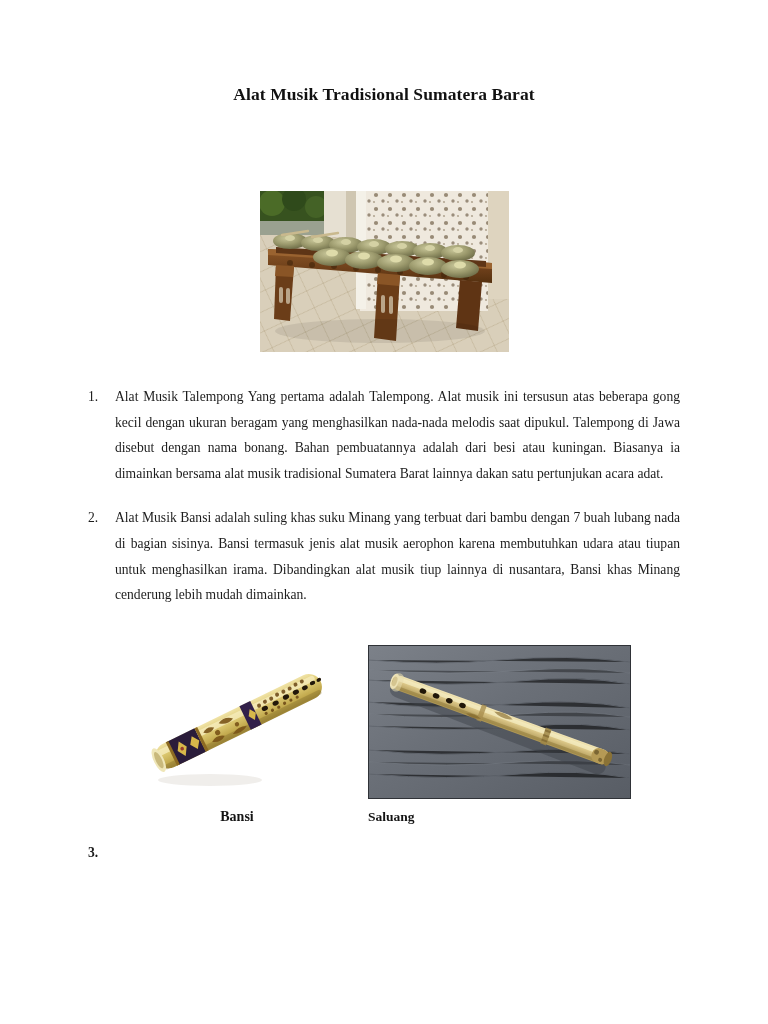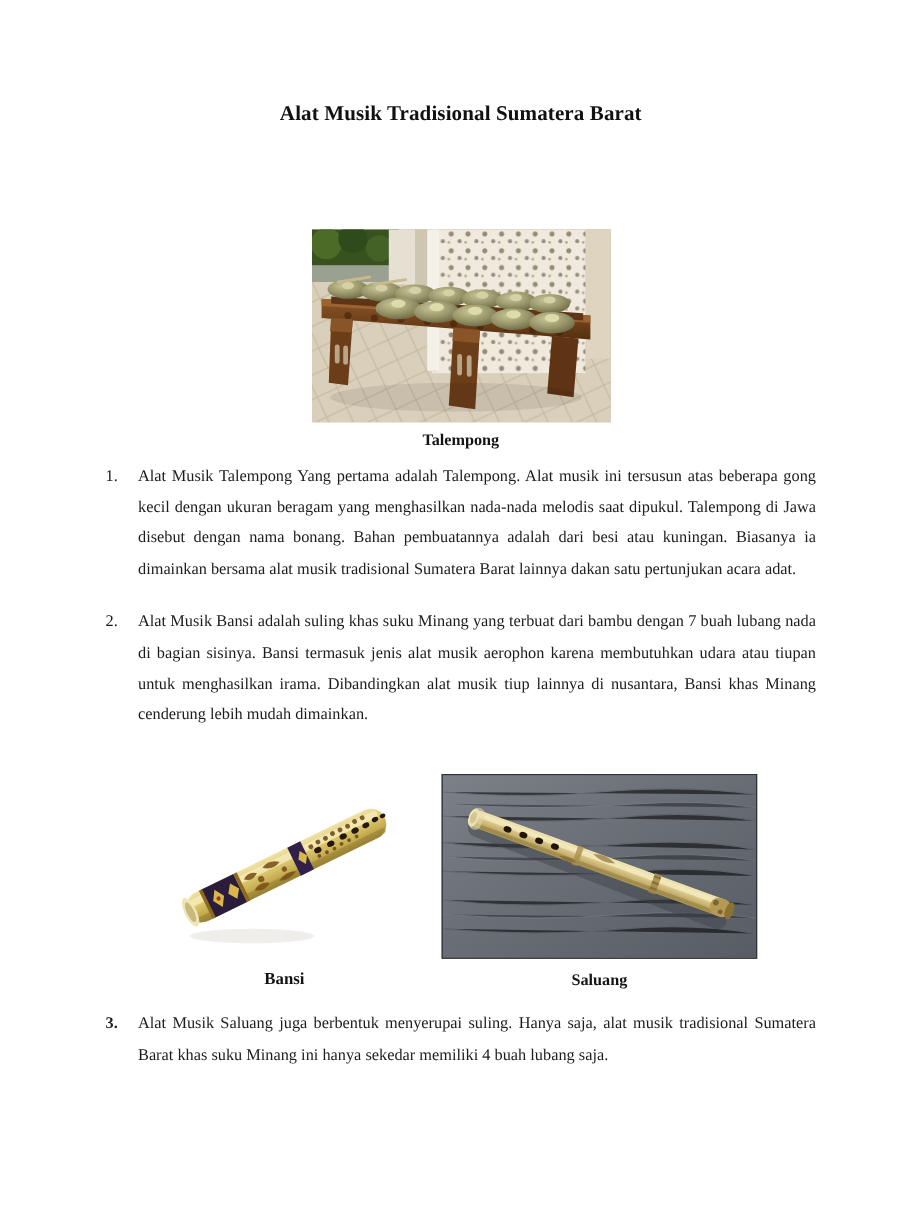--- a/index.html
+++ b/index.html
@@ -136,21 +136,20 @@
     text-align: center;
     font-size: 14px;
     font-weight: bold;
     color: #141414;
   }
   .caption-saluang {
     position: absolute;
     left: 368px;
     top: 809px;
     width: 263px;
-    text-align: center;
     font-size: 13.5px;
     font-weight: bold;
     color: #141414;
   }
 
   svg { display: block; }
 </style>
 </head>
 <body>
 
@@ -266,21 +265,20 @@
 
       <g stroke="#c9b98e" stroke-width="2.4" stroke-linecap="round">
         <line x1="22" y1="44" x2="48" y2="40"></line>
         <line x1="52" y1="46" x2="78" y2="42"></line>
       </g>
 
       <ellipse cx="120" cy="140" rx="105" ry="12" fill="#000000" opacity="0.08"></ellipse>
     </svg>
   </div>
 
-  <div class="caption-talempong">Talempong</div>
 
   <div class="body-list">
 
     <div class="li">
       <span class="num">1.</span>
       <span>Alat Musik Talempong Yang pertama adalah Talempong. Alat musik ini tersusun atas beberapa gong kecil dengan ukuran beragam yang menghasilkan nada-nada melodis saat dipukul. Talempong di Jawa disebut dengan nama bonang. Bahan pembuatannya adalah dari besi atau kuningan. Biasanya ia dimainkan bersama alat musik tradisional Sumatera Barat lainnya dakan satu pertunjukan acara adat.</span>
     </div>
 
     <div class="li spaced">
       <span class="num">2.</span>
@@ -442,16 +440,15 @@
       </g>
     </svg>
   </div>
 
   <div class="caption-bansi">Bansi</div>
 
   <div class="caption-saluang">Saluang</div>
 
   <div class="li-saluang">
     <span class="num">3.</span>
-    <span>Alat Musik Saluang juga berbentuk menyerupai suling. Hanya saja, alat musik tradisional Sumatera Barat khas suku Minang ini hanya sekedar memiliki 4 buah lubang saja.</span>
   </div>
 
 </div>
 
 </body></html>

